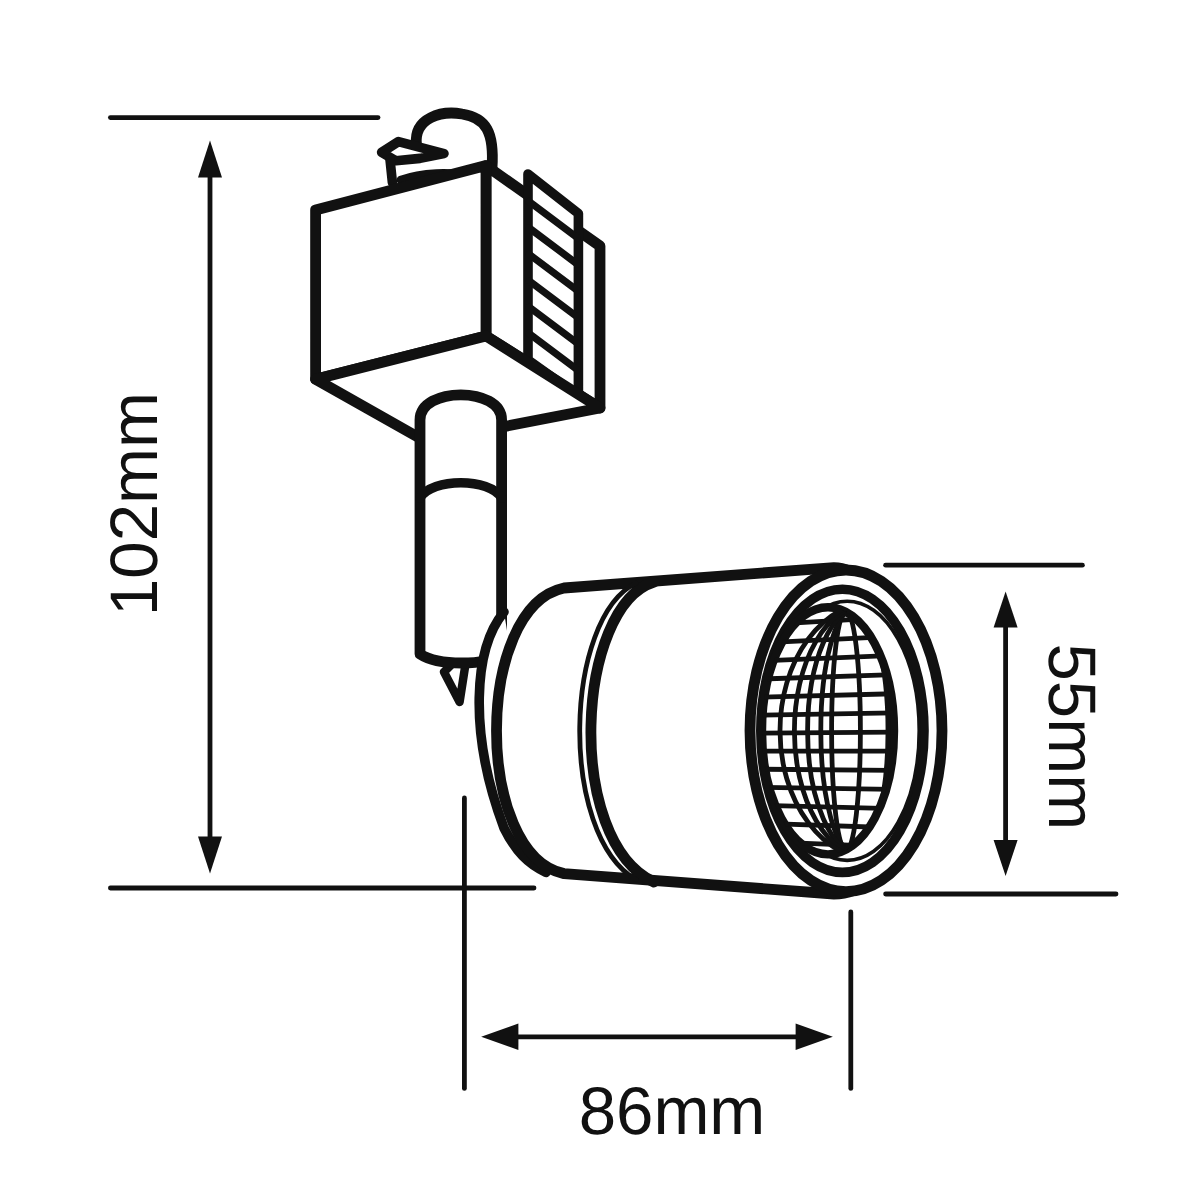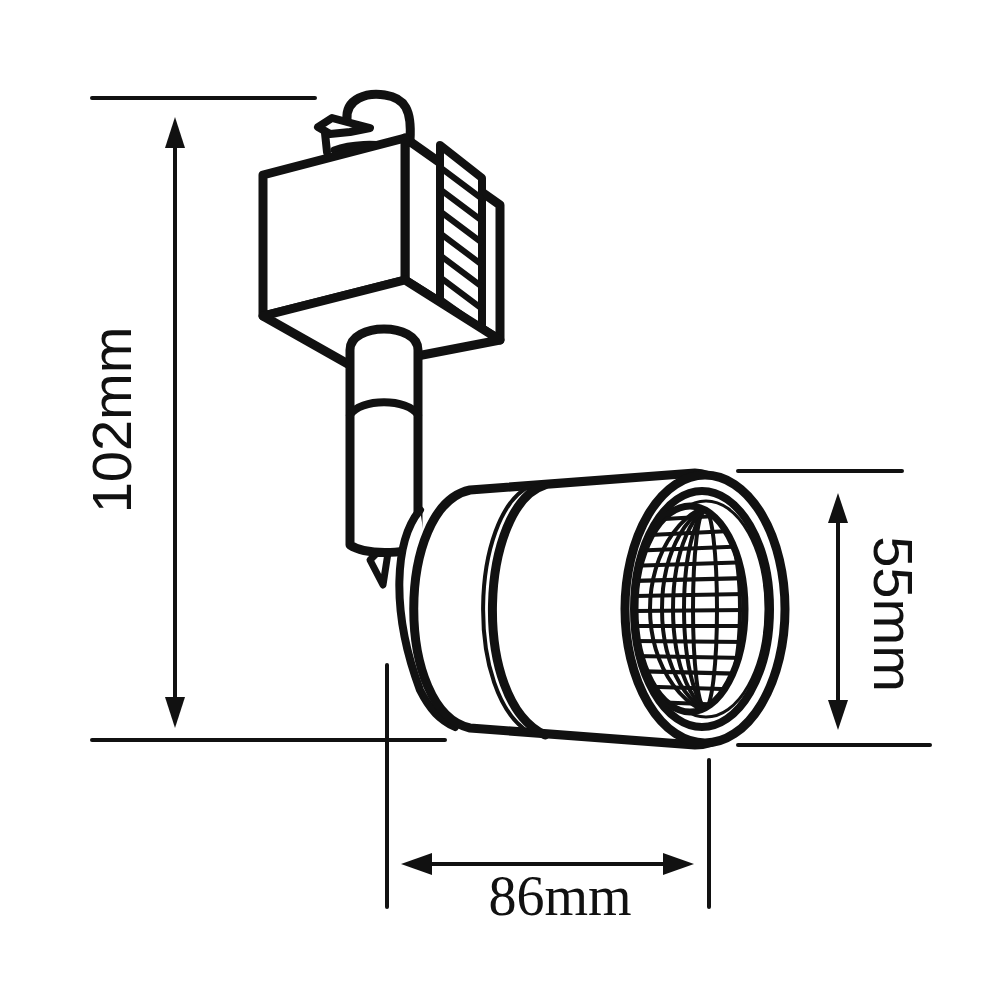--- a/index.html
+++ b/index.html
@@ -1,19 +1,19 @@
 <!DOCTYPE html>
 <html><head>
   <meta charset="utf-8">
   <style>
     html, body { margin: 0; padding: 0; background: #ffffff; }
     body { width: 1000px; height: 1000px; position: relative; overflow: hidden; font-family: "Liberation Sans", sans-serif; }
     #diagram { position: absolute; left: 0; top: 0; width: 1000px; height: 1000px; }
     .label { position: absolute; font-family: "Liberation Sans", sans-serif; font-size: 56px; color: #111111; white-space: nowrap; line-height: 1; }
-    .label-h { left: 560px; top: 868px; transform: translateX(-50%); font-family: Liberation Serif, serif; }
+    .label-h { left: 560px; top: 898px; transform: translateX(-50%); }
     .label-v-left { left: 112px; top: 420px; transform: translate(-50%, -50%) rotate(-90deg); }
     .label-v-right { left: 893px; top: 614px; transform: translate(-50%, -50%) rotate(90deg); }
     .stroke { stroke: #111111; fill: none; stroke-linecap: round; stroke-linejoin: round; }
     .white { fill: #ffffff; }
   </style>
 </head>
 <body>
 
 <svg id="diagram" viewBox="0 0 1000 1000" xmlns="http://www.w3.org/2000/svg">
 

